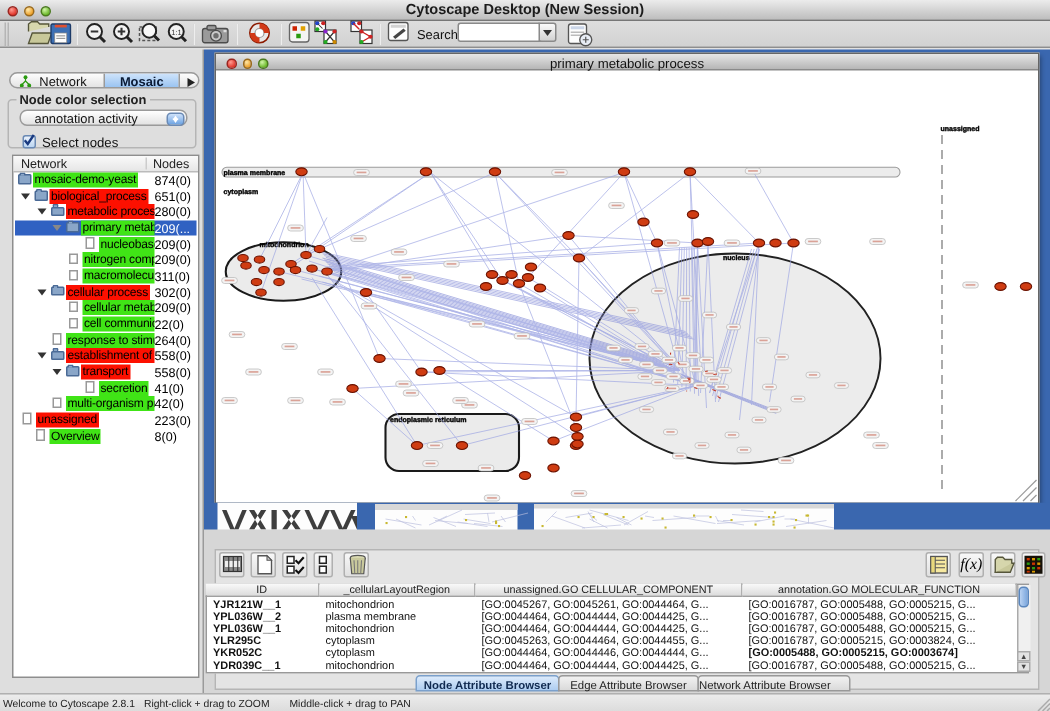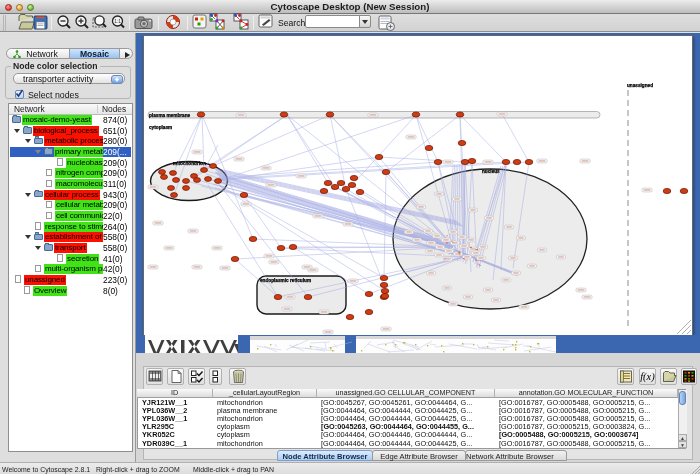--- a/index.html
+++ b/index.html
@@ -143,21 +143,21 @@
     </div>
     <div class="abs" style="left:63px;top:0;width:50px;height:11px;background:linear-gradient(#cfe4fb,#8fbdf0);border-right:1px solid #9a9a9a">
       <div style="font-size:8.6px;font-weight:bold;color:#0a1a35;text-align:center;line-height:11px">Mosaic</div>
     </div>
     <div class="abs" style="left:118px;top:3px;width:0;height:0;border-top:3px solid transparent;border-bottom:3px solid transparent;border-left:5px solid #222"></div>
   </div>
 
   <div class="abs" style="left:5px;top:33px;width:126px;height:33px;border:1px solid #b5b5b5;border-radius:3px"></div>
   <div class="abs" style="left:11px;top:28px;background:#dedede;padding:0 2px;font-size:8.6px;font-weight:bold;color:#222">Node color selection</div>
   <div class="abs" style="left:13px;top:40px;width:112px;height:11px;background:linear-gradient(#ffffff,#e2e2e2);border:1px solid #9a9a9a;border-radius:5px">
-    <div style="font-size:8.6px;color:#111;line-height:10px;padding-left:9px">transporter activity</div>
+    <div style="font-size:8.6px;color:#111;line-height:10px;padding-left:9px">annotation activity</div>
     <div class="abs" style="right:1.5px;top:0.5px;width:12px;height:9.5px;background:linear-gradient(#cfe2fa,#6ba2e2);border:1px solid #6a8ab5;border-radius:3px">
        <div style="position:absolute;left:3px;top:1.2px;width:0;height:0;border-left:2.4px solid transparent;border-right:2.4px solid transparent;border-bottom:3px solid #fff"></div>
        <div style="position:absolute;left:3px;bottom:1.2px;width:0;height:0;border-left:2.4px solid transparent;border-right:2.4px solid transparent;border-top:3px solid #fff"></div>
     </div>
   </div>
   <div class="abs" style="left:15px;top:57px;width:9px;height:9px;background:linear-gradient(#eaf2fc,#bcd6f2);border:1px solid #6a8ab5;border-radius:2px">
     <svg width="9" height="9" viewBox="0 0 9 9" style="position:absolute;left:-1px;top:-2px">
         <path d="M1.5 4.5 l2 2.5 L7.5 1" stroke="#1a3a80" stroke-width="1.6" fill="none"></path>
       </svg>
   </div>
@@ -216,21 +216,21 @@
           <span style="position:absolute;left:37px;top:0.5px;width:5.5px;height:7.5px;background:#fff;border:1px solid #999"></span>
           <div style="position:absolute;left:46px;top:0;height:10px;max-width:48px;overflow:hidden;background:#40e416;color:#000;font-size:8px;letter-spacing:-0.12px;line-height:10px;white-space:nowrap;padding:0 1px">macromolecule</div>
           <div style="position:absolute;left:94px;top:0;height:10px;color:#000;font-size:8.4px;line-height:10px;white-space:nowrap">311(0)</div>
         </div>
         <div style="position:absolute;left:0;top:74.5px;width:100%;height:10.65px">
           <span style="position:absolute;left:16px;top:3px;width:0;height:0;border-left:3.5px solid transparent;border-right:3.5px solid transparent;border-top:4.5px solid #333"></span>
           <span style="position:absolute;left:25px;top:1.2px;width:9px;height:6.5px;background:#8aa6c8;border:1px solid #4a6a96;border-radius:1px">
             <span style="position:absolute;left:0px;top:-2.2px;width:4px;height:2px;background:#8aa6c8;border:1px solid #4a6a96;border-bottom:none;border-radius:1px 1px 0 0"></span>
           </span>
           <div style="position:absolute;left:35px;top:0;height:10px;max-width:59px;overflow:hidden;background:#fd1000;color:#000;font-size:8px;letter-spacing:-0.12px;line-height:10px;white-space:nowrap;padding:0 1px">cellular process</div>
-          <div style="position:absolute;left:94px;top:0;height:10px;color:#000;font-size:8.4px;line-height:10px;white-space:nowrap">943(0)</div>
+          <div style="position:absolute;left:94px;top:0;height:10px;color:#000;font-size:8.4px;line-height:10px;white-space:nowrap">302(0)</div>
         </div>
         <div style="position:absolute;left:0;top:85.2px;width:100%;height:10.65px">
           <span style="position:absolute;left:37px;top:0.5px;width:5.5px;height:7.5px;background:#fff;border:1px solid #999"></span>
           <div style="position:absolute;left:46px;top:0;height:10px;max-width:48px;overflow:hidden;background:#40e416;color:#000;font-size:8px;letter-spacing:-0.12px;line-height:10px;white-space:nowrap;padding:0 1px">cellular metabo</div>
           <div style="position:absolute;left:94px;top:0;height:10px;color:#000;font-size:8.4px;line-height:10px;white-space:nowrap">209(0)</div>
         </div>
         <div style="position:absolute;left:0;top:95.9px;width:100%;height:10.65px">
           <span style="position:absolute;left:37px;top:0.5px;width:5.5px;height:7.5px;background:#fff;border:1px solid #999"></span>
           <div style="position:absolute;left:46px;top:0;height:10px;max-width:48px;overflow:hidden;background:#40e416;color:#000;font-size:8px;letter-spacing:-0.12px;line-height:10px;white-space:nowrap;padding:0 1px">cell communicat</div>
           <div style="position:absolute;left:94px;top:0;height:10px;color:#000;font-size:8.4px;line-height:10px;white-space:nowrap">22(0)</div>
@@ -274,20 +274,26 @@
         <div style="position:absolute;left:0;top:170.4px;width:100%;height:10.65px">
           <span style="position:absolute;left:15px;top:0.5px;width:5.5px;height:7.5px;background:#fff;border:1px solid #999"></span>
           <div style="position:absolute;left:24px;top:0;height:10px;max-width:70px;overflow:hidden;background:#40e416;color:#000;font-size:8px;letter-spacing:-0.12px;line-height:10px;white-space:nowrap;padding:0 1px">Overview</div>
           <div style="position:absolute;left:94px;top:0;height:10px;color:#000;font-size:8.4px;line-height:10px;white-space:nowrap">8(0)</div>
         </div>
       </div>
   </div>
 </div>
 
 <div class="abs" style="left:143px;top:35px;width:550px;height:301px;background:#fff;border:1px solid #666;box-shadow:1px 2px 3px rgba(0,0,0,0.35)">
+  <div class="abs" style="left:0;top:0;width:548px;height:11px;background:linear-gradient(#e6e6e6,#b6b6b6);border-bottom:1px solid #8a8a8a">
+    <div class="abs" style="left:7px;top:3px;width:6.5px;height:6.5px;border-radius:50%;background:radial-gradient(circle at 35% 30%,#ff9a90,#e3392e 70%);border:0.5px solid #992620"></div>
+    <div class="abs" style="left:17.5px;top:3px;width:6.5px;height:6.5px;border-radius:50%;background:radial-gradient(circle at 35% 30%,#ffe9a8,#eea431 70%);border:0.5px solid #9a6a1c"></div>
+    <div class="abs" style="left:28px;top:3px;width:6.5px;height:6.5px;border-radius:50%;background:radial-gradient(circle at 35% 30%,#d2f5a8,#6fbb2e 70%);border:0.5px solid #4a7a1e"></div>
+    <div style="text-align:center;font-size:8.8px;color:#111;line-height:12px">primary metabolic process</div>
+  </div>
   <svg width="549" height="288" viewBox="143 47 549 288" style="position:absolute;left:0;top:11px" xmlns="http://www.w3.org/2000/svg">
       <rect x="147" y="111.5" width="452" height="6.5" rx="3.2" fill="#ececec" stroke="#9a9a9a" stroke-width="0.7"></rect>
       <text x="148" y="116.5" font-size="4.7" font-weight="bold" fill="#000" stroke="#000" stroke-width="0.25" font-family="Liberation Sans">plasma membrane</text>
       <text x="148" y="129" font-size="4.7" font-weight="bold" fill="#000" stroke="#000" stroke-width="0.25" font-family="Liberation Sans">cytoplasm</text>
       <ellipse cx="489" cy="239" rx="97" ry="70" fill="#ececec" stroke="#222" stroke-width="1.3"></ellipse>
       <text x="481" y="173" font-size="4.7" font-weight="bold" fill="#000" stroke="#000" stroke-width="0.25" font-family="Liberation Sans">nucleus</text>
       <ellipse cx="188" cy="181" rx="38.5" ry="19.5" fill="#ebebeb" stroke="#1a1a1a" stroke-width="1.4"></ellipse>
       <text x="172" y="164.5" font-size="4.7" font-weight="bold" fill="#000" stroke="#000" stroke-width="0.25" font-family="Liberation Sans">mitochondrion</text>
       <rect x="256" y="276" width="89" height="38" rx="9" fill="#ebebeb" stroke="#1a1a1a" stroke-width="1.4"></rect>
       <text x="259" y="281.5" font-size="4.7" font-weight="bold" fill="#000" stroke="#000" stroke-width="0.25" font-family="Liberation Sans">endoplasmic reticulum</text>
@@ -968,21 +974,21 @@
 <div style="position:absolute;left:142px;top:407.1px;width:71px;height:8.1px;font-size:7.3px;line-height:8.2px;font-weight:bold;color:#111;overflow:hidden;white-space:nowrap">YPL036W__2</div>
 <div style="position:absolute;left:217px;top:407.1px;width:100px;height:8.1px;font-size:7.3px;line-height:8.2px;font-weight:normal;color:#111;overflow:hidden;white-space:nowrap">plasma membrane</div>
 <div style="position:absolute;left:321px;top:407.1px;width:174px;height:8.1px;font-size:7.3px;line-height:8.2px;font-weight:normal;color:#111;overflow:hidden;white-space:nowrap">[GO:0044464, GO:0044444, GO:0044425, G...</div>
 <div style="position:absolute;left:499px;top:407.1px;width:179px;height:8.1px;font-size:7.3px;line-height:8.2px;font-weight:normal;color:#111;overflow:hidden;white-space:nowrap">[GO:0016787, GO:0005488, GO:0005215, G...</div>
 <div style="position:absolute;left:142px;top:415.20000000000005px;width:71px;height:8.1px;font-size:7.3px;line-height:8.2px;font-weight:bold;color:#111;overflow:hidden;white-space:nowrap">YPL036W__1</div>
 <div style="position:absolute;left:217px;top:415.20000000000005px;width:100px;height:8.1px;font-size:7.3px;line-height:8.2px;font-weight:normal;color:#111;overflow:hidden;white-space:nowrap">mitochondrion</div>
 <div style="position:absolute;left:321px;top:415.20000000000005px;width:174px;height:8.1px;font-size:7.3px;line-height:8.2px;font-weight:normal;color:#111;overflow:hidden;white-space:nowrap">[GO:0044464, GO:0044444, GO:0044425, G...</div>
 <div style="position:absolute;left:499px;top:415.20000000000005px;width:179px;height:8.1px;font-size:7.3px;line-height:8.2px;font-weight:normal;color:#111;overflow:hidden;white-space:nowrap">[GO:0016787, GO:0005488, GO:0005215, G...</div>
 <div style="position:absolute;left:142px;top:423.30000000000007px;width:71px;height:8.1px;font-size:7.3px;line-height:8.2px;font-weight:bold;color:#111;overflow:hidden;white-space:nowrap">YLR295C</div>
 <div style="position:absolute;left:217px;top:423.30000000000007px;width:100px;height:8.1px;font-size:7.3px;line-height:8.2px;font-weight:normal;color:#111;overflow:hidden;white-space:nowrap">cytoplasm</div>
-<div style="position:absolute;left:321px;top:423.30000000000007px;width:174px;height:8.1px;font-size:7.3px;line-height:8.2px;font-weight:bold;color:#111;overflow:hidden;white-space:nowrap">[GO:0045263, GO:0044464, GO:0044455, G...</div>
+<div style="position:absolute;left:321px;top:423.30000000000007px;width:174px;height:8.1px;font-size:7.3px;line-height:8.2px;font-weight:normal;color:#111;overflow:hidden;white-space:nowrap">[GO:0045263, GO:0044464, GO:0044455, G...</div>
 <div style="position:absolute;left:499px;top:423.30000000000007px;width:179px;height:8.1px;font-size:7.3px;line-height:8.2px;font-weight:normal;color:#111;overflow:hidden;white-space:nowrap">[GO:0016787, GO:0005215, GO:0003824, G...</div>
 <div style="position:absolute;left:142px;top:431.4000000000001px;width:71px;height:8.1px;font-size:7.3px;line-height:8.2px;font-weight:bold;color:#111;overflow:hidden;white-space:nowrap">YKR052C</div>
 <div style="position:absolute;left:217px;top:431.4000000000001px;width:100px;height:8.1px;font-size:7.3px;line-height:8.2px;font-weight:normal;color:#111;overflow:hidden;white-space:nowrap">cytoplasm</div>
 <div style="position:absolute;left:321px;top:431.4000000000001px;width:174px;height:8.1px;font-size:7.3px;line-height:8.2px;font-weight:normal;color:#111;overflow:hidden;white-space:nowrap">[GO:0044464, GO:0044446, GO:0044444, G...</div>
 <div style="position:absolute;left:499px;top:431.4000000000001px;width:207px;height:8.1px;font-size:7.3px;line-height:8.2px;font-weight:bold;color:#111;overflow:hidden;white-space:nowrap">[GO:0005488, GO:0005215, GO:0003674]</div>
 <div style="position:absolute;left:142px;top:439.5000000000001px;width:71px;height:8.1px;font-size:7.3px;line-height:8.2px;font-weight:bold;color:#111;overflow:hidden;white-space:nowrap">YDR039C__1</div>
 <div style="position:absolute;left:217px;top:439.5000000000001px;width:100px;height:8.1px;font-size:7.3px;line-height:8.2px;font-weight:normal;color:#111;overflow:hidden;white-space:nowrap">mitochondrion</div>
 <div style="position:absolute;left:321px;top:439.5000000000001px;width:174px;height:8.1px;font-size:7.3px;line-height:8.2px;font-weight:normal;color:#111;overflow:hidden;white-space:nowrap">[GO:0044464, GO:0044444, GO:0044425, G...</div>
 <div style="position:absolute;left:499px;top:439.5000000000001px;width:179px;height:8.1px;font-size:7.3px;line-height:8.2px;font-weight:normal;color:#111;overflow:hidden;white-space:nowrap">[GO:0016787, GO:0005488, GO:0005215, G...</div>
 <div style="position:absolute;left:678px;top:390px;width:9px;height:58px;background:#f0f0f0;border-left:1px solid #aaa"></div>

